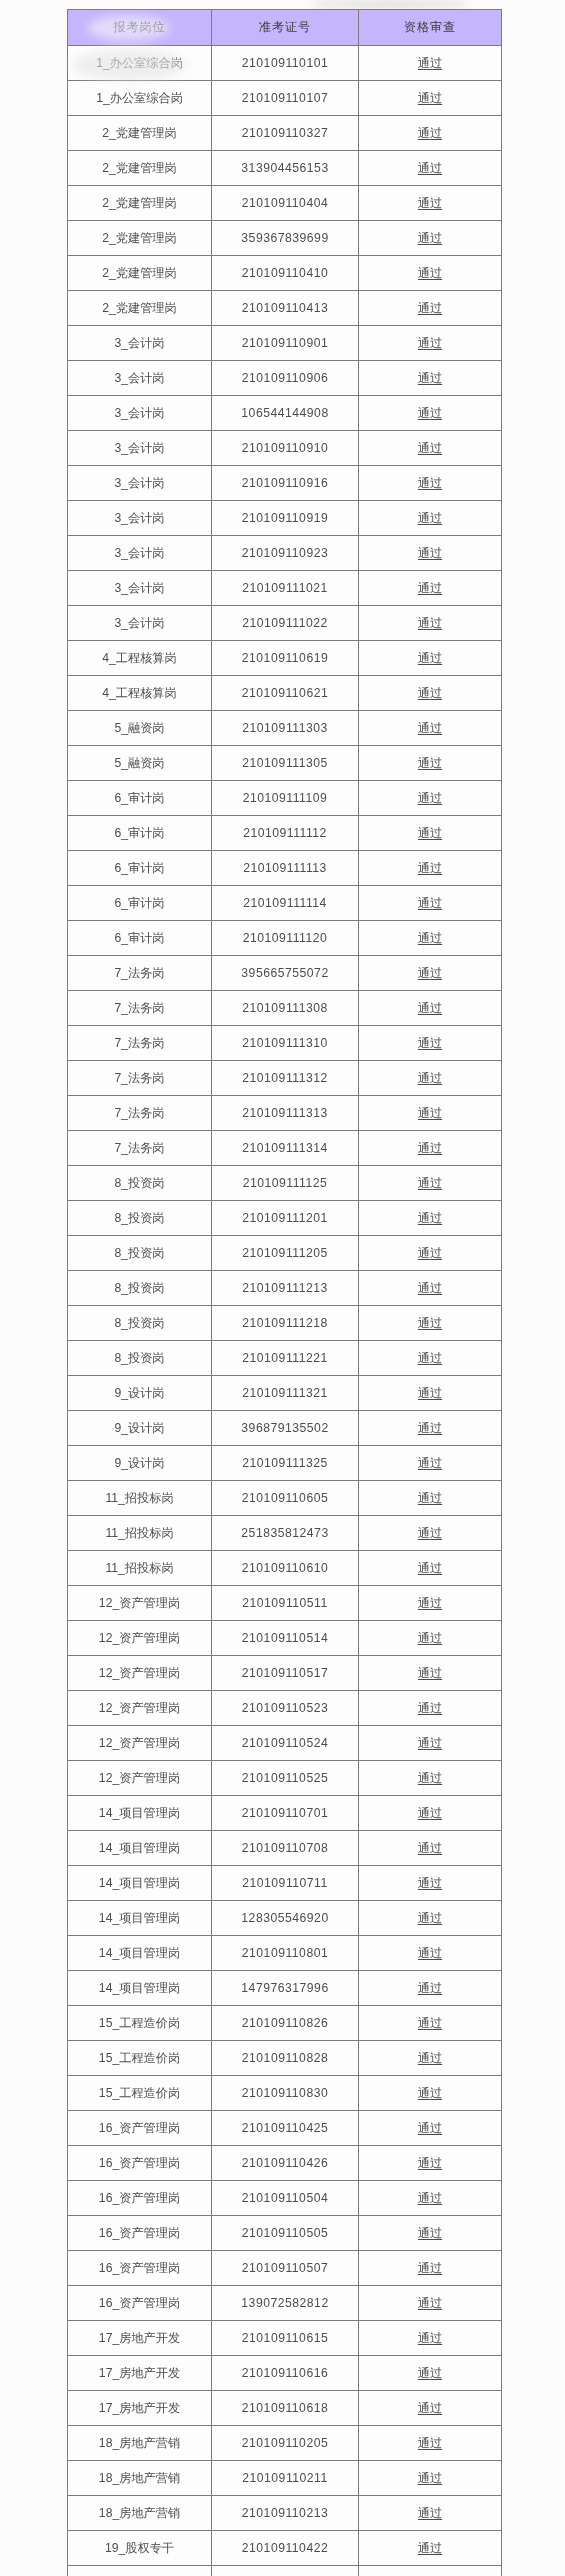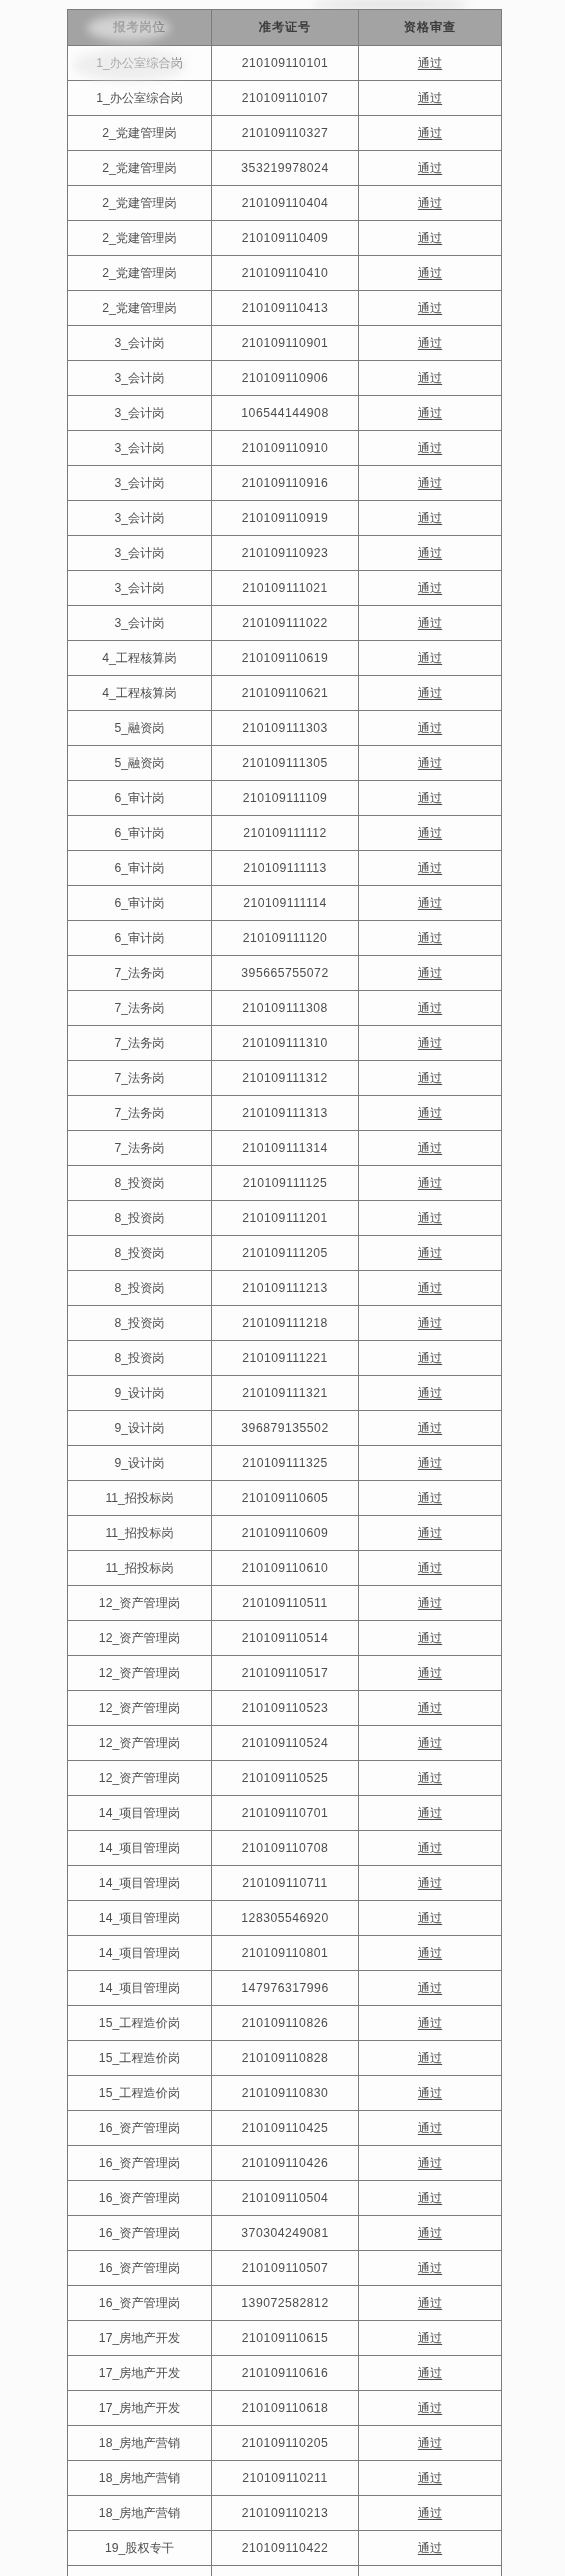--- a/index.html
+++ b/index.html
@@ -36,23 +36,23 @@
     border: 0.9px solid #7c7c7c;
     text-align: center;
     vertical-align: middle;
     font-size: 12.2px;
     padding: 0;
     overflow: hidden;
     white-space: nowrap;
   }
   table.results-table th {
     height: 35px;
-    background: #a3a3a3;
+    background: #c4b5fd;
     color: #3c3c3c;
-    font-weight: 700;
+    font-weight: 400;
     letter-spacing: 0.9px;
   }
   table.results-table td {
     height: 34px;
     color: #4d4d4d;
   }
   td.num-cell {
     letter-spacing: 0.5px;
     color: #4a4a4a;
   }
@@ -112,31 +112,31 @@
           <td class="num-cell">210109110107</td>
           <td class="status-cell"><span>通过</span></td>
         </tr>
         <tr>
           <td class="pos-cell">2_党建管理岗</td>
           <td class="num-cell">210109110327</td>
           <td class="status-cell"><span>通过</span></td>
         </tr>
         <tr>
           <td class="pos-cell">2_党建管理岗</td>
-          <td class="num-cell">353219978024</td>
+          <td class="num-cell">313904456153</td>
           <td class="status-cell"><span>通过</span></td>
         </tr>
         <tr>
           <td class="pos-cell">2_党建管理岗</td>
           <td class="num-cell">210109110404</td>
           <td class="status-cell"><span>通过</span></td>
         </tr>
         <tr>
           <td class="pos-cell">2_党建管理岗</td>
-          <td class="num-cell">210109110409</td>
+          <td class="num-cell">359367839699</td>
           <td class="status-cell"><span>通过</span></td>
         </tr>
         <tr>
           <td class="pos-cell">2_党建管理岗</td>
           <td class="num-cell">210109110410</td>
           <td class="status-cell"><span>通过</span></td>
         </tr>
         <tr>
           <td class="pos-cell">2_党建管理岗</td>
           <td class="num-cell">210109110413</td>
@@ -307,21 +307,21 @@
           <td class="num-cell">210109111325</td>
           <td class="status-cell"><span>通过</span></td>
         </tr>
         <tr>
           <td class="pos-cell">11_招投标岗</td>
           <td class="num-cell">210109110605</td>
           <td class="status-cell"><span>通过</span></td>
         </tr>
         <tr>
           <td class="pos-cell">11_招投标岗</td>
-          <td class="num-cell">210109110609</td>
+          <td class="num-cell">251835812473</td>
           <td class="status-cell"><span>通过</span></td>
         </tr>
         <tr>
           <td class="pos-cell">11_招投标岗</td>
           <td class="num-cell">210109110610</td>
           <td class="status-cell"><span>通过</span></td>
         </tr>
         <tr>
           <td class="pos-cell">12_资产管理岗</td>
           <td class="num-cell">210109110511</td>
@@ -407,21 +407,21 @@
           <td class="num-cell">210109110426</td>
           <td class="status-cell"><span>通过</span></td>
         </tr>
         <tr>
           <td class="pos-cell">16_资产管理岗</td>
           <td class="num-cell">210109110504</td>
           <td class="status-cell"><span>通过</span></td>
         </tr>
         <tr>
           <td class="pos-cell">16_资产管理岗</td>
-          <td class="num-cell">370304249081</td>
+          <td class="num-cell">210109110505</td>
           <td class="status-cell"><span>通过</span></td>
         </tr>
         <tr>
           <td class="pos-cell">16_资产管理岗</td>
           <td class="num-cell">210109110507</td>
           <td class="status-cell"><span>通过</span></td>
         </tr>
         <tr>
           <td class="pos-cell">16_资产管理岗</td>
           <td class="num-cell">139072582812</td>

